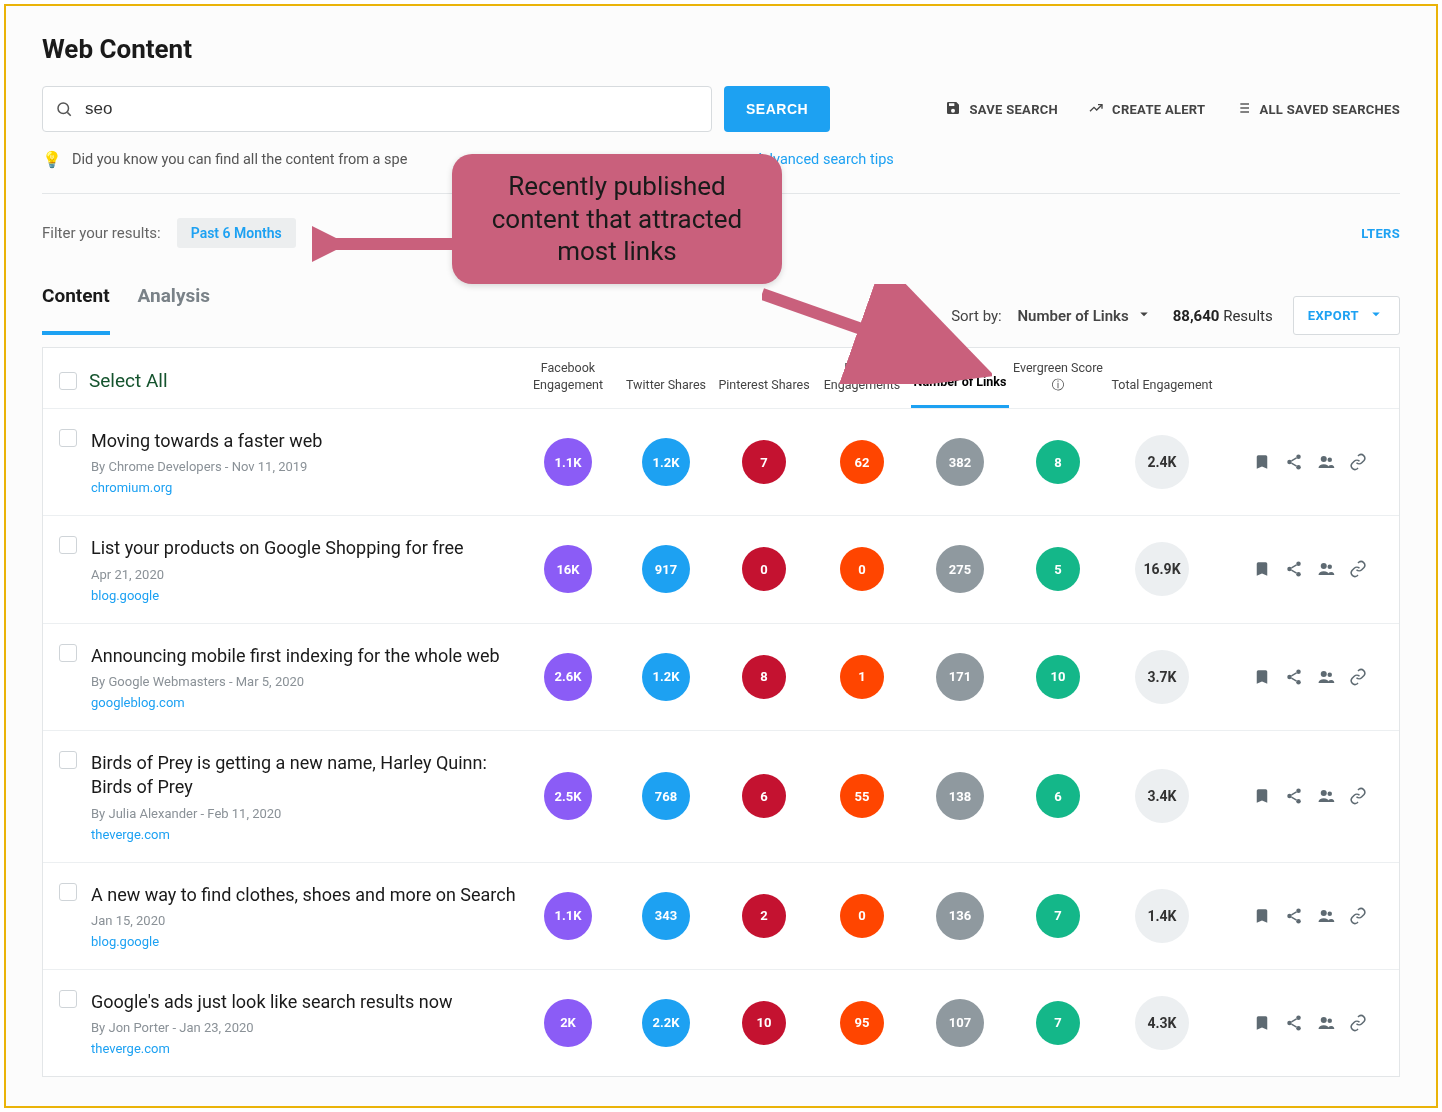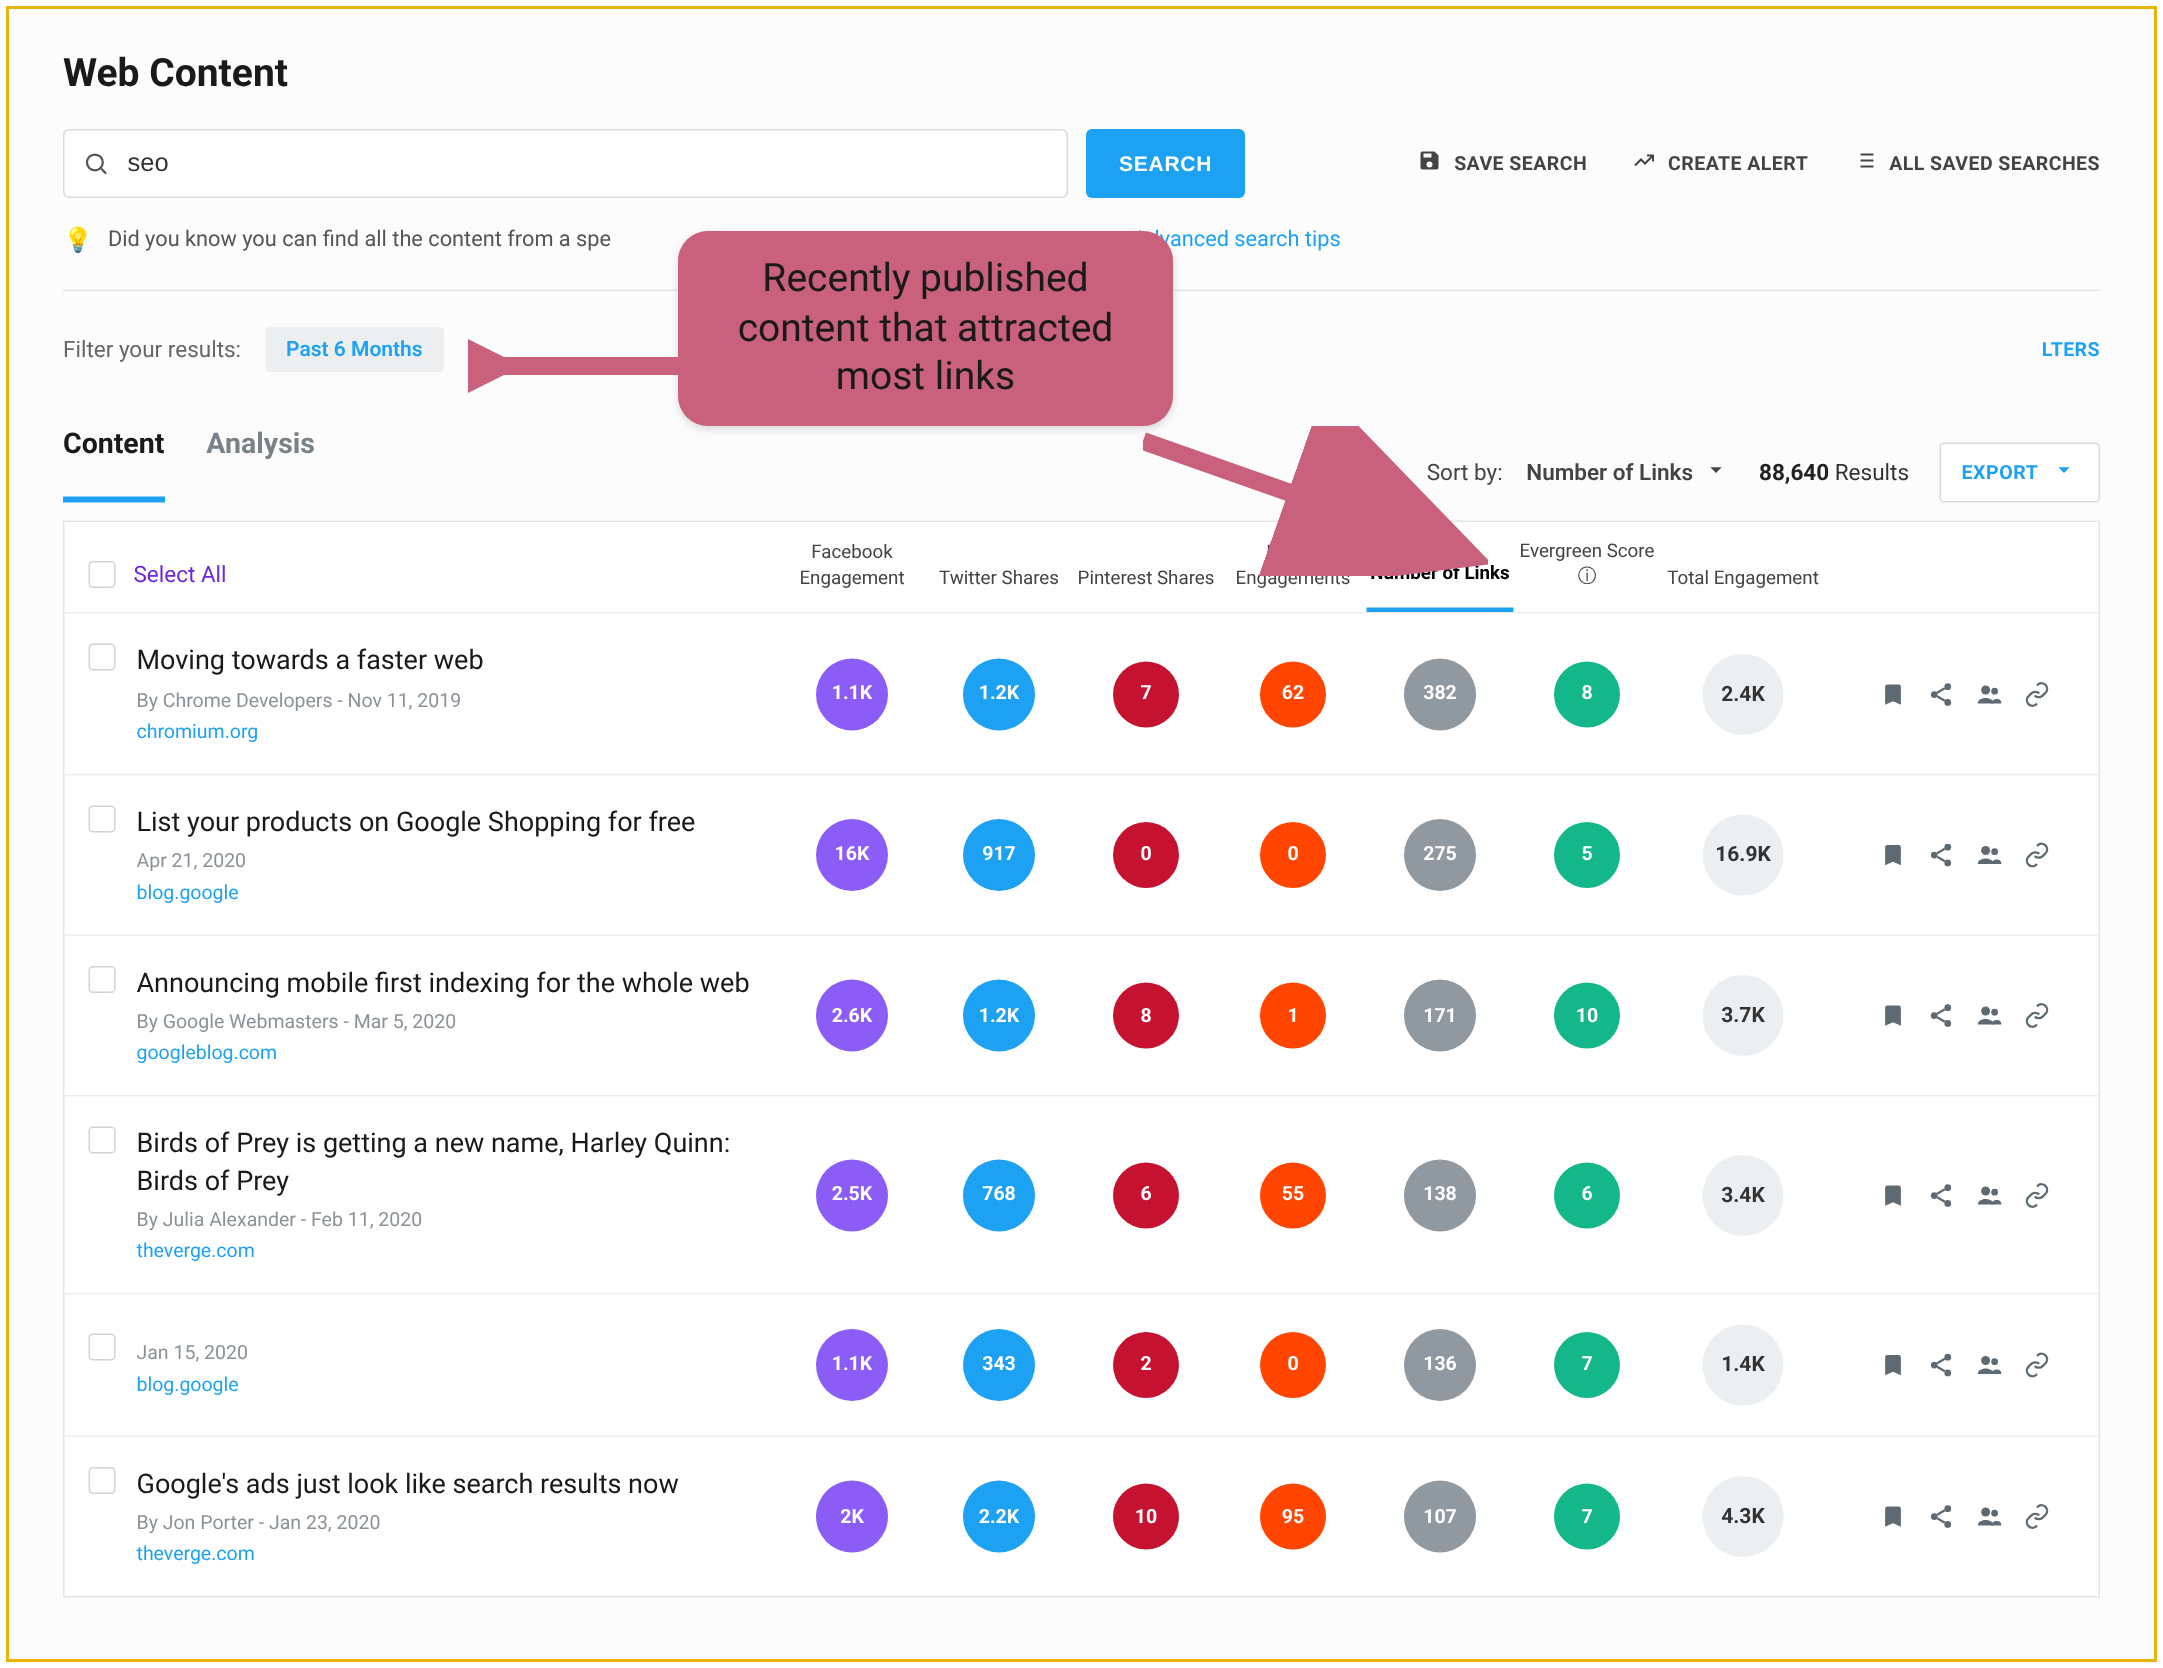--- a/index.html
+++ b/index.html
@@ -58,21 +58,21 @@
 .sort b { font-weight:600; }
 .results-count { color:#333; font-size:15px; }
 .results-count b { font-weight:700; color:#222; }
 .export-btn {
   border:1px solid #d7dbde; color:#1da1f2; background:#fff;
   padding: 8px 14px; font-weight:700; font-size:13px; letter-spacing:.4px; border-radius:3px;
   display:inline-flex; align-items:center; gap:8px; cursor:pointer;
 }
 .table { border:1px solid #e3e6e8; border-top:none; margin-top: 12px; background:#fff;}
 .table-header { display:flex; align-items:flex-end; padding: 12px 16px 0 16px; border-top:1px solid #e3e6e8;}
-.hdr-selectall { display:flex; align-items:center; gap:12px; width: 460px; color:#6d28d9; font-size:15px; padding-bottom:16px;}
+.hdr-selectall { display:flex; align-items:center; gap:12px; width: 460px; color:#14532d; font-size:19px; padding-bottom:16px;}
 .hdr-col {
   text-align:center; font-size:12.5px; color:#444; line-height:1.35;
   width: 98px; padding-bottom: 14px; cursor:pointer;
 }
 .hdr-col.active { font-weight:700; border-bottom: 3px solid #1da1f2; color:#000;}
 .hdr-col.total { width: 110px; }
 .hdr-actions { width: 150px; }
 .checkbox {
   width:18px; height:18px; border:1px solid #cfd4d8; border-radius:3px; background:#fff; display:inline-block; cursor:pointer;
 }
@@ -465,20 +465,21 @@
                   <path d="M10 13a5 5 0 0 0 7 0l3-3a5 5 0 0 0-7-7l-1 1"></path>
                   <path d="M14 11a5 5 0 0 0-7 0l-3 3a5 5 0 0 0 7 7l1-1"></path>
                 </svg>
               </span>
             </div>
           </div>
           <div class="row">
     <div class="meta-cell">
       <span class="checkbox"></span>
       <div class="meta">
+        <div class="title">A new way to find clothes, shoes and more on Search</div>
         <div class="byline">Jan 15, 2020</div>
         <div class="domain">blog.google</div>
       </div>
     </div>
     <div class="metric-cell">
               <div class="bubble bg-fb">1.1K</div>
             </div>
     <div class="metric-cell">
               <div class="bubble bg-tw">343</div>
             </div>

